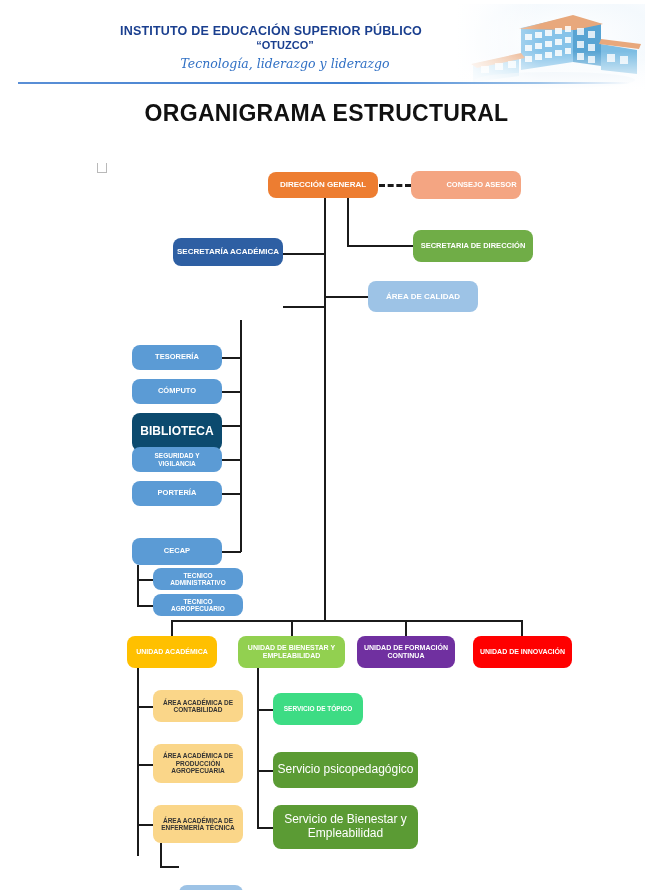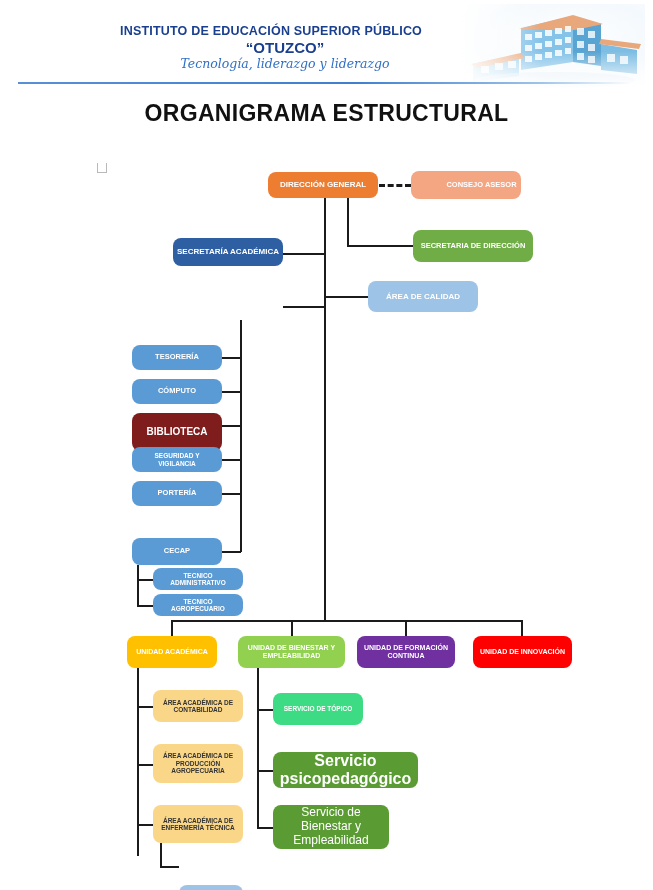--- a/index.html
+++ b/index.html
@@ -21,21 +21,21 @@
   }
   #inst-line1 {
     position: absolute; left: 120px; top: 24px; width: 330px;
     font-size: 12.5px; font-weight: bold; letter-spacing: .2px;
     color: #1a3f8f;
     white-space: nowrap;
   }
   #inst-line2 {
     position: absolute; left: 120px; top: 39px; width: 330px;
     text-align: center;
-    font-size: 15px; font-weight: bold;
+    font-size: 11px; font-weight: bold;
     color: #1a3f8f;
   }
   #inst-slogan {
     position: absolute; left: 120px; top: 56px; width: 330px;
     text-align: center;
     font-family: "DejaVu Serif", serif;
     font-style: italic; font-size: 12.5px;
     color: #2f6fc4;
   }
   #header-rule {
@@ -227,35 +227,35 @@
 
   <div class="node" style="left:413px; top:230px; width:120px; height:32px; background:#70AD47; font-size:7.5px;">SECRETARIA DE DIRECCIÓN</div>
 
   <div class="node" style="left:173px; top:238px; width:110px; height:28px; background:#2E5FA3; font-size:8px;">SECRETARÍA ACADÉMICA</div>
 
 
   <div class="node" style="left:368px; top:281px; width:110px; height:31px; background:#9DC3E6; font-size:8px;">ÁREA DE CALIDAD</div>
 
   <div class="node" style="left:132px; top:345px; width:90px; height:25px; background:#5B9BD5; font-size:7.5px;">TESORERÍA</div>
   <div class="node" style="left:132px; top:379px; width:90px; height:25px; background:#5B9BD5; font-size:7.5px;">CÓMPUTO</div>
-  <div class="node" style="left:132px; top:413px; width:90px; height:38px; background:#7f1d1d; font-size:10px;">BIBLIOTECA</div>
+  <div class="node" style="left:132px; top:413px; width:90px; height:38px; background:#0c4a6e; font-size:12px;">BIBLIOTECA</div>
   <div class="node" style="left:132px; top:447px; width:90px; height:25px; background:#5B9BD5; font-size:6.5px;">SEGURIDAD Y VIGILANCIA</div>
   <div class="node" style="left:132px; top:481px; width:90px; height:25px; background:#5B9BD5; font-size:7.5px;">PORTERÍA</div>
   <div class="node" style="left:132px; top:538px; width:90px; height:27px; background:#5B9BD5; font-size:7.5px;">CECAP</div>
 
   <div class="node" style="left:153px; top:568px; width:90px; height:22px; background:#5B9BD5; font-size:6.5px;">TECNICO ADMINISTRATIVO</div>
   <div class="node" style="left:153px; top:594px; width:90px; height:22px; background:#5B9BD5; font-size:6.5px;">TECNICO AGROPECUARIO</div>
 
   <div class="node" style="left:127px; top:636px; width:90px; height:32px; background:#FFC000; font-size:7px;">UNIDAD ACADÉMICA</div>
   <div class="node" style="left:238px; top:636px; width:107px; height:32px; background:#92D050; font-size:7px;">UNIDAD DE BIENESTAR Y EMPLEABILIDAD</div>
   <div class="node" style="left:357px; top:636px; width:98px; height:32px; background:#7030A0; font-size:7px;">UNIDAD DE FORMACIÓN CONTINUA</div>
   <div class="node" style="left:473px; top:636px; width:99px; height:32px; background:#FF0000; font-size:7px;">UNIDAD DE INNOVACIÓN</div>
 
   <div class="node" style="left:153px; top:690px; width:90px; height:32px; background:#FAD689; color:#333; font-size:6.5px;">ÁREA ACADÉMICA DE CONTABILIDAD</div>
   <div class="node" style="left:153px; top:744px; width:90px; height:39px; background:#FAD689; color:#333; font-size:6.5px;">ÁREA ACADÉMICA DE PRODUCCIÓN AGROPECUARIA</div>
   <div class="node" style="left:153px; top:805px; width:90px; height:38px; background:#FAD689; color:#333; font-size:6.5px;">ÁREA ACADÉMICA DE ENFERMERÍA TÉCNICA</div>
   <div class="node" style="left:179px; top:855px; width:64px; height:24px; background:#9DC3E6; color:#1a3f8f; font-size:8px;margin-top:30px;">DOCENTES</div>
 
   <div class="node" style="left:273px; top:693px; width:90px; height:32px; background:#3DDC84; font-size:6.5px;">SERVICIO DE TÓPICO</div>
-  <div class="node" style="left:273px; top:752px; width:145px; height:36px; background:#5B9B34; font-weight:bold; font-size:16px;">Servicio psicopedagógico</div>
-  <div class="node" style="left:273px; top:805px; width:116px; height:44px; background:#5B9B34; font-weight:normal; font-size:12px;">Servicio de Bienestar y Empleabilidad</div>
+  <div class="node" style="left:273px; top:752px; width:145px; height:36px; background:#5B9B34; font-weight:normal; font-size:12px;">Servicio psicopedagógico</div>
+  <div class="node" style="left:273px; top:805px; width:145px; height:44px; background:#5B9B34; font-weight:normal; font-size:12px;">Servicio de Bienestar y Empleabilidad</div>
 
 </div>
 
 </body></html>

